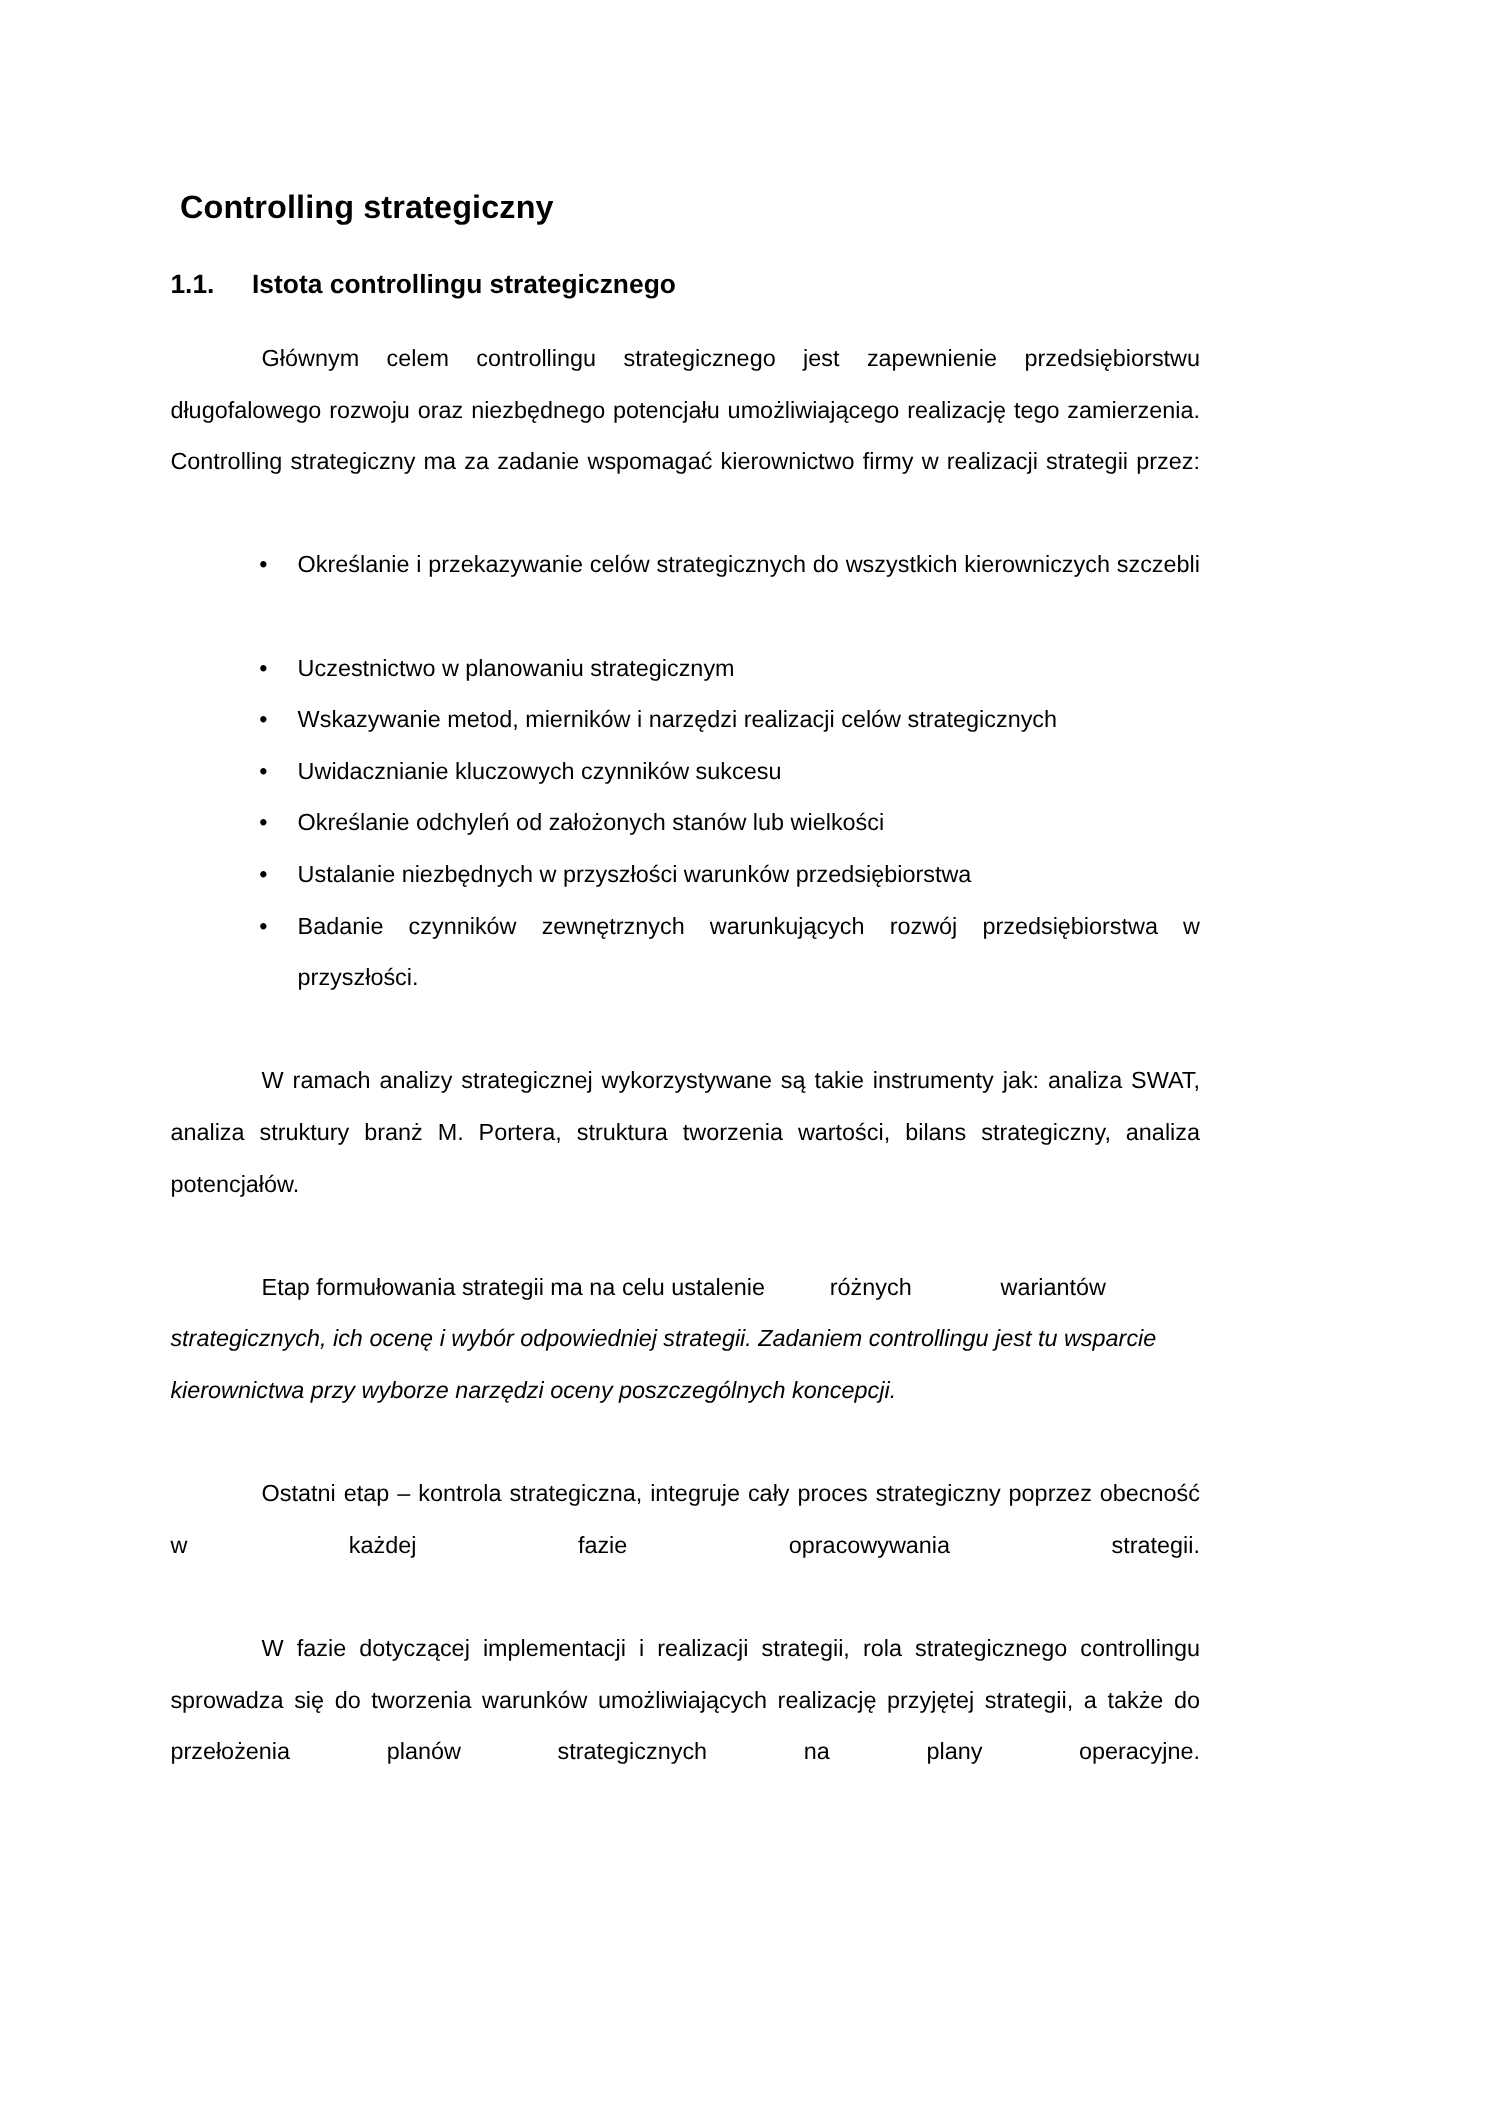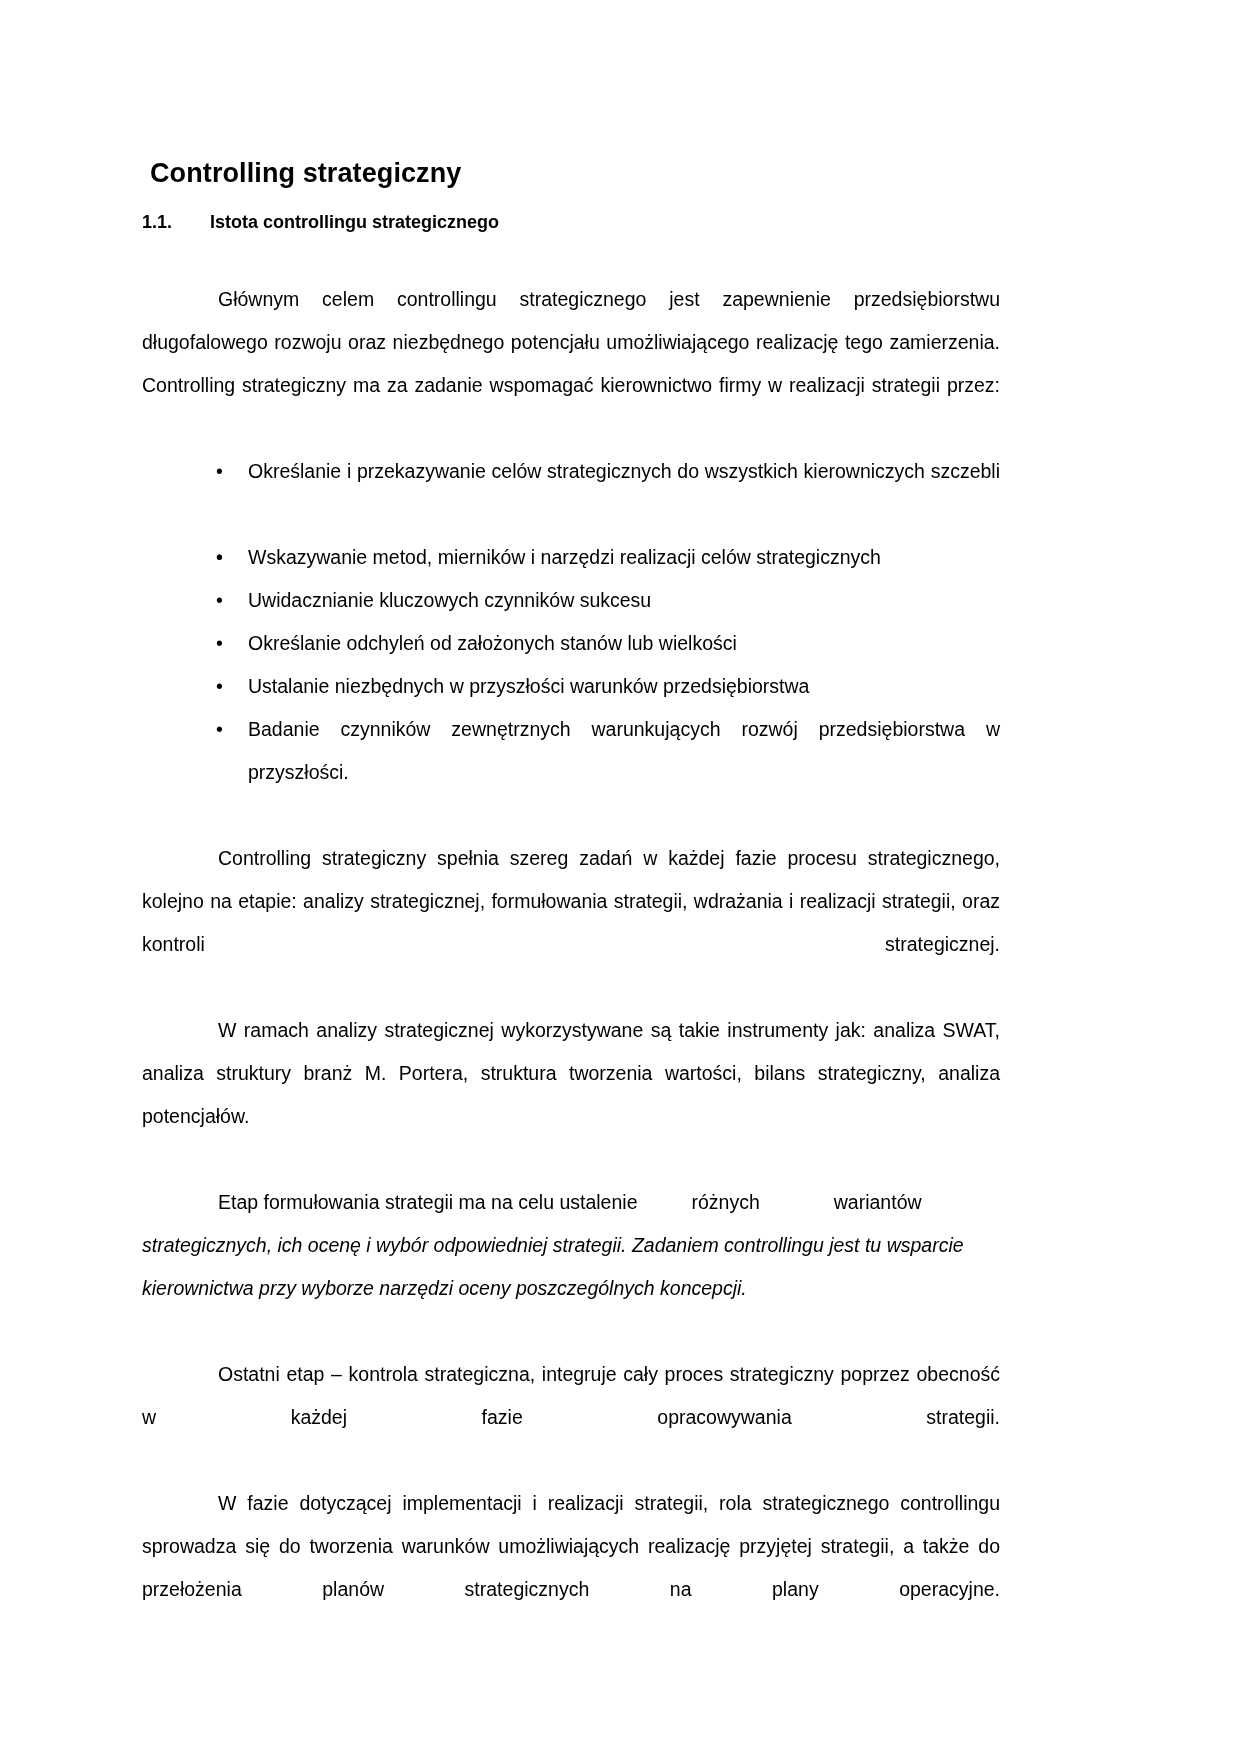--- a/index.html
+++ b/index.html
@@ -35,23 +35,23 @@
     letter-spacing: 0.1px;
     margin: 0;
     padding: 0;
     position: absolute;
     top: 158px;
     left: 8px;
     white-space: nowrap;
   }
   .section-heading {
     position: absolute;
-    top: 212px;
+    top: 224px;
     left: 0;
-    font-size: 18px;
+    font-size: 22px;
     font-weight: bold;
     display: flex;
     align-items: baseline;
     white-space: nowrap;
   }
   .section-number {
     width: 68px;
     flex: 0 0 68px;
   }
   .section-title {
@@ -134,20 +134,21 @@
 
       <p class="para">Głównym celem controllingu strategicznego jest zapewnienie przedsiębiorstwu długofalowego rozwoju oraz niezbędnego potencjału umożliwiającego realizację tego zamierzenia. Controlling strategiczny ma za zadanie wspomagać kierownictwo firmy w realizacji strategii przez:</p>
 
       <ul class="bullets">
         <li class="spread">
           <span class="bullet-dot">•</span>
           <span class="li-text">Określanie i przekazywanie celów strategicznych do wszystkich kierowniczych szczebli</span>
         </li>
         <li>
           <span class="bullet-dot">•</span>
+          <span class="li-text">Uczestnictwo w planowaniu strategicznym</span>
         </li>
         <li>
           <span class="bullet-dot">•</span>
           <span class="li-text">Wskazywanie metod, mierników i narzędzi realizacji celów strategicznych</span>
         </li>
         <li>
           <span class="bullet-dot">•</span>
           <span class="li-text">Uwidacznianie kluczowych czynników sukcesu</span>
         </li>
         <li>
@@ -157,21 +158,20 @@
         <li>
           <span class="bullet-dot">•</span>
           <span class="li-text">Ustalanie niezbędnych w przyszłości warunków przedsiębiorstwa</span>
         </li>
         <li class="spread">
           <span class="bullet-dot">•</span>
           <span class="li-text">Badanie czynników zewnętrznych warunkujących rozwój przedsiębiorstwa w przyszłości.</span>
         </li>
       </ul>
 
-      <p class="para">Controlling strategiczny spełnia szereg zadań w każdej fazie procesu strategicznego, kolejno na etapie: analizy strategicznej, formułowania strategii, wdrażania i realizacji strategii, oraz kontroli strategicznej.</p>
 
       <p class="para">W ramach analizy strategicznej wykorzystywane są takie instrumenty jak: analiza SWAT, analiza struktury branż M. Portera, struktura tworzenia wartości, bilans strategiczny, analiza potencjałów.</p>
 
       <p class="para" style="text-align:left;">
         <span>Etap formułowania strategii ma na celu ustalenie</span><span class="gap-a"></span><span>różnych</span><span class="gap-b"></span><span>wariantów</span>
         <span style="text-align:justify;font-style:italic;">strategicznych, ich ocenę i wybór odpowiedniej strategii. Zadaniem controllingu jest tu wsparcie kierownictwa przy wyborze narzędzi oceny poszczególnych koncepcji.</span>
       </p>
 
       <p class="para">Ostatni etap – kontrola strategiczna, integruje cały proces strategiczny poprzez obecność w każdej fazie opracowywania strategii.</p>
 

